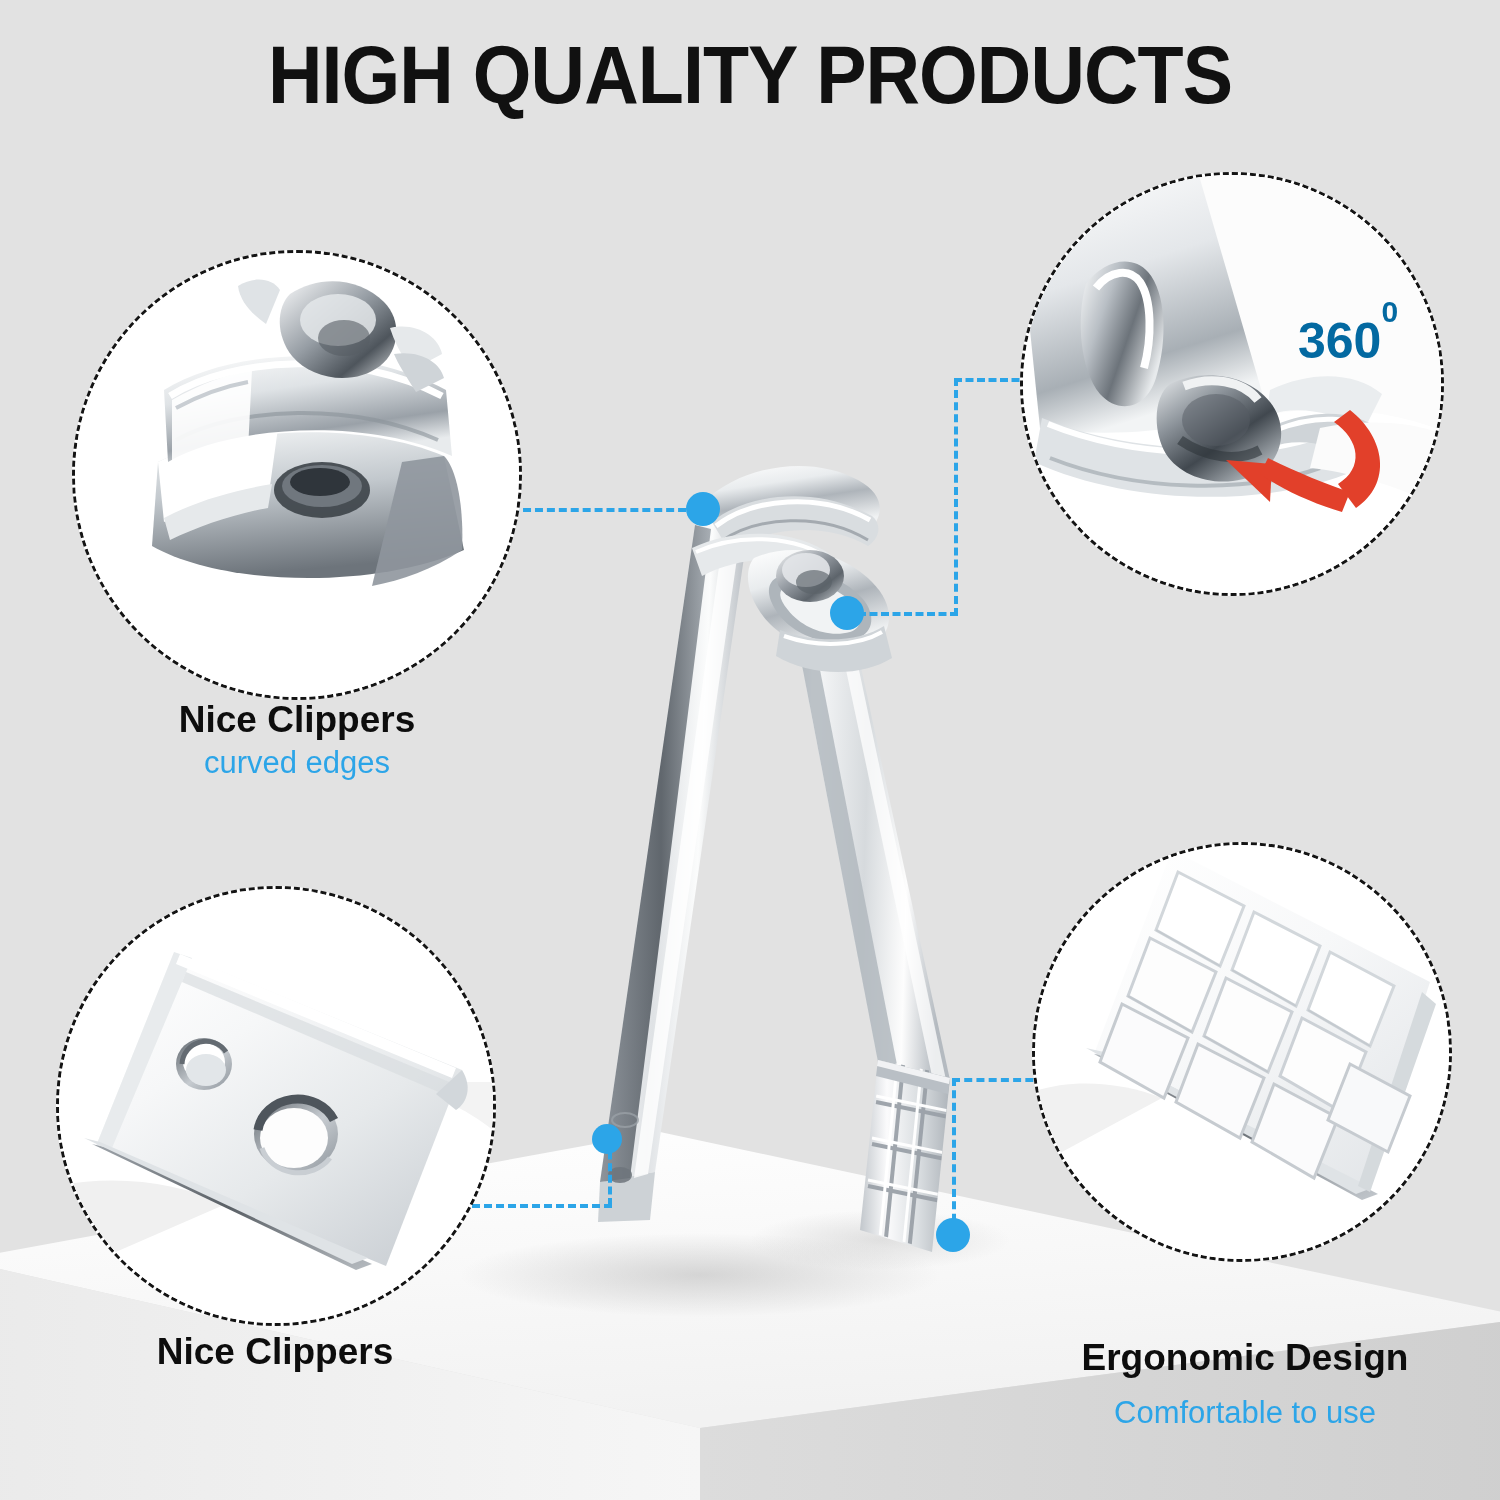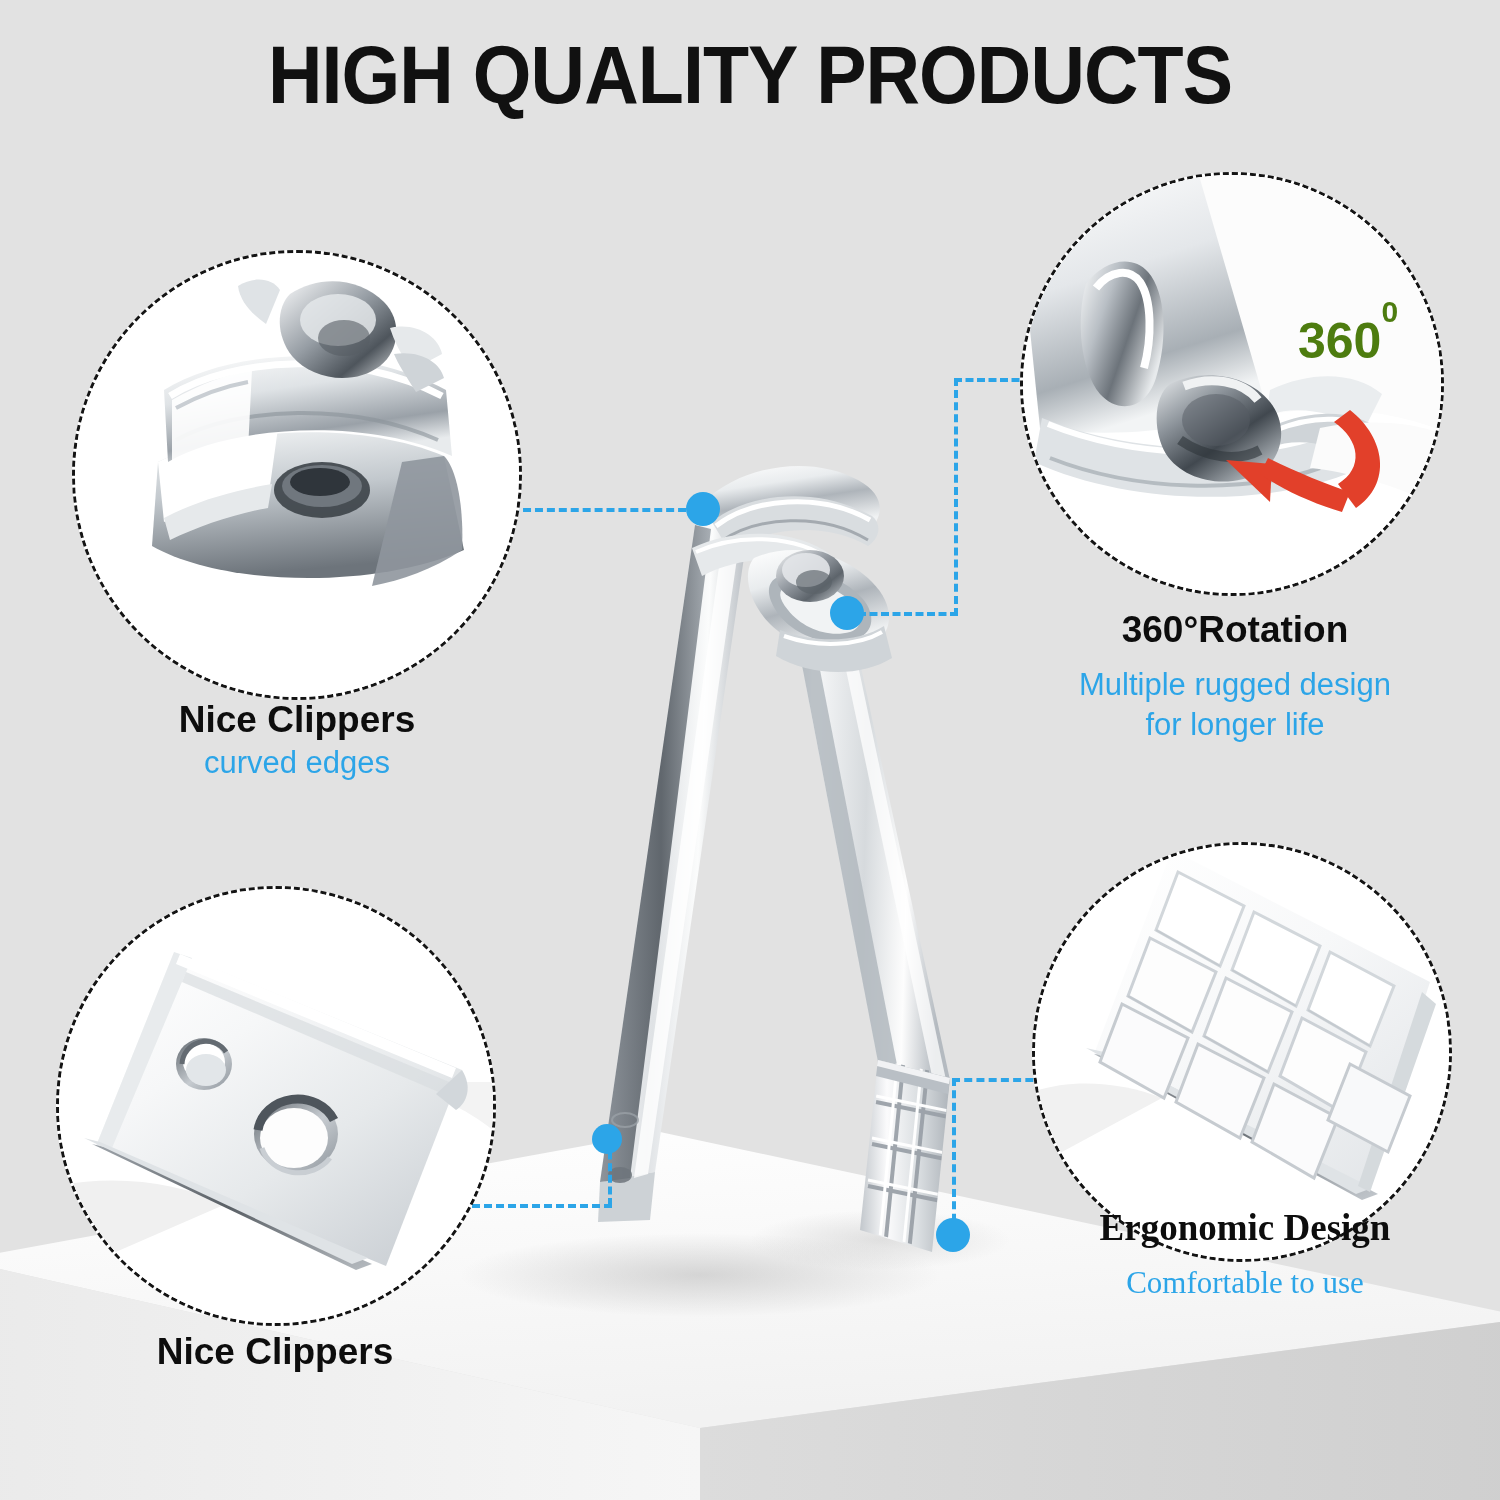--- a/index.html
+++ b/index.html
@@ -63,21 +63,21 @@
     border-top:4px dashed #2ca5e8;
   }
   .v-dash{
     position:absolute;width:0;
     border-left:4px dashed #2ca5e8;
   }
 
   
   .badge360{
     position:absolute;
-    font-size:50px;font-weight:bold;color:#4d7c0f;
+    font-size:50px;font-weight:bold;color:#0369a1;
     white-space:nowrap;letter-spacing:0px;
   }
   .badge360 sup{font-size:30px;top:-.6em;position:relative;}
 
   svg{display:block;}
 </style>
 </head>
 <body>
 
 <div id="stage">
@@ -360,25 +360,20 @@
             <path d="M252,292 L206,288 L250,330 Z" fill="#e2402a"></path>
             <path d="M248,286 C276,300 306,312 330,320 L322,340 C288,330 260,316 240,302 Z" fill="#e2402a"></path>
           </g>
         </svg>
       </div>
     </div>
     <div class="badge360" style="left:278px;top:140px;">
       <span>360</span><sup>0</sup>
     </div>
   </div>
-  <div class="cap" style="left:1000px;top:608px;width:470px;">
-    <div class="t">360°Rotation</div>
-    <div class="s">Multiple rugged design</div>
-    <div class="s" style="margin-top:2px;">for longer life</div>
-  </div>
 
   <div class="callout" style="left:56px;top:886px;width:440px;height:440px;">
     <div class="circle">
       <div class="circle-art">
         <svg width="446" height="446" viewBox="0 0 446 446">
           <defs>
             <linearGradient id="plateG" x1="0.1" y1="0" x2="0.9" y2="1">
               <stop offset="0%" stop-color="#ffffff"></stop>
               <stop offset="30%" stop-color="#f6f7f8"></stop>
               <stop offset="62%" stop-color="#e6e9eb"></stop>
@@ -474,18 +469,18 @@
             <line x1="124" y1="88" x2="188" y2="124"></line>
             <line x1="200" y1="128" x2="264" y2="164"></line>
             <line x1="276" y1="168" x2="338" y2="204"></line>
             <line x1="96" y1="154" x2="160" y2="190"></line>
             <line x1="172" y1="194" x2="236" y2="230"></line>
           </g>
         </svg>
       </div>
     </div>
   </div>
-  <div class="cap" style="left:1010px;top:1206px;width:470px;font-family:Liberation Serif, serif;">
+  <div class="cap" style="left:1010px;top:1336px;width:470px;">
     <div class="t">Ergonomic Design</div>
     <div class="s">Comfortable to use</div>
   </div>
 
 </div>
 
 </body></html>

